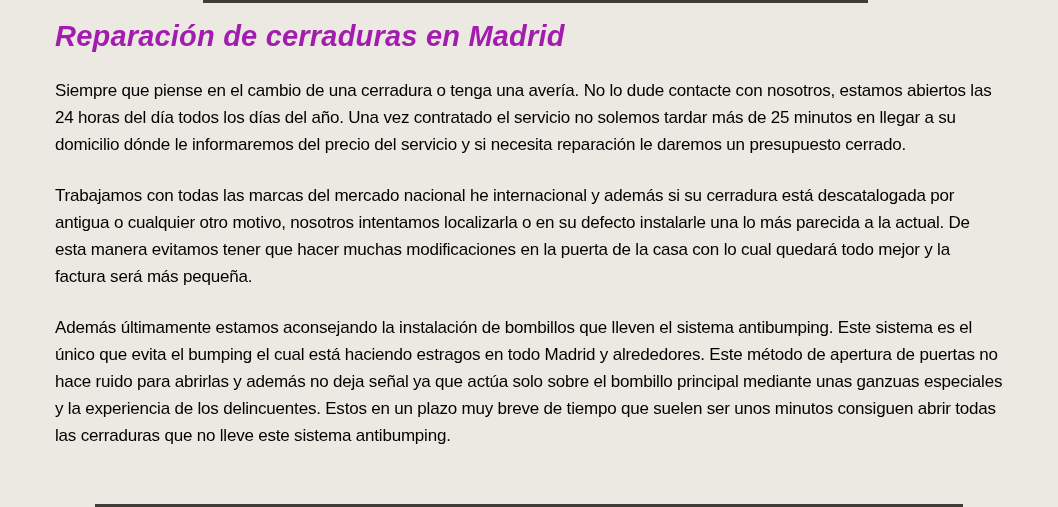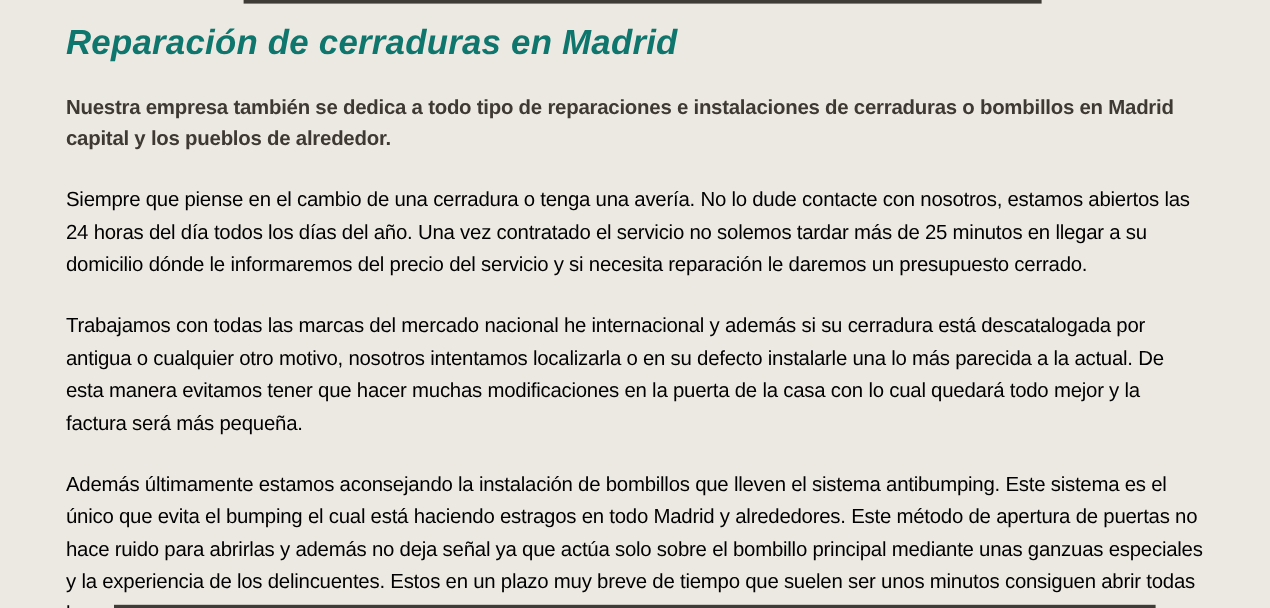--- a/index.html
+++ b/index.html
@@ -35,21 +35,21 @@
     left: 55px;
     width: 950px;
   }
   h1.page-title {
     margin: 0 0 24px 0;
     font-family: "Liberation Sans", sans-serif;
     font-size: 29px;
     font-style: italic;
     font-weight: 700;
     letter-spacing: 0.2px;
-    color: #0f766e;
+    color: #a21caf;
   }
   p {
     margin: 0 0 24px 0;
     font-size: 17px;
     line-height: 27px;
     letter-spacing: -0.2px;
     color: #000000;
   }
   p.intro {
     font-weight: 700;
@@ -58,21 +58,20 @@
   }
 </style>
 </head>
 <body>
 
 <div class="edge-bar top"></div>
 
 <div class="article">
   <h1 class="page-title">Reparación de cerraduras en Madrid</h1>
 
-  <p class="intro">Nuestra empresa también se dedica a todo tipo de reparaciones e instalaciones de cerraduras o bombillos en Madrid capital y los pueblos de alrededor.</p>
 
   <p>Siempre que piense en el cambio de una cerradura o tenga una avería. No lo dude contacte con nosotros, estamos abiertos las 24 horas del día todos los días del año. Una vez contratado el servicio no solemos tardar más de 25 minutos en llegar a su domicilio dónde le informaremos del precio del servicio y si necesita reparación le daremos un presupuesto cerrado.</p>
 
   <p>Trabajamos con todas las marcas del mercado nacional he internacional y además si su cerradura está descatalogada por antigua o cualquier otro motivo, nosotros intentamos localizarla o en su defecto instalarle una lo más parecida a la actual. De esta manera evitamos tener que hacer muchas modificaciones en la puerta de la casa con lo cual quedará todo mejor y la factura será más pequeña.</p>
 
   <p>Además últimamente estamos aconsejando la instalación de bombillos que lleven el sistema antibumping. Este sistema es el único que evita el bumping el cual está haciendo estragos en todo Madrid y alrededores. Este método de apertura de puertas no hace ruido para abrirlas y además no deja señal ya que actúa solo sobre el bombillo principal mediante unas ganzuas especiales y la experiencia de los delincuentes. Estos en un plazo muy breve de tiempo que suelen ser unos minutos consiguen abrir todas las cerraduras que no lleve este sistema antibumping.</p>
 </div>
 
 <div class="edge-bar bottom"></div>
 

